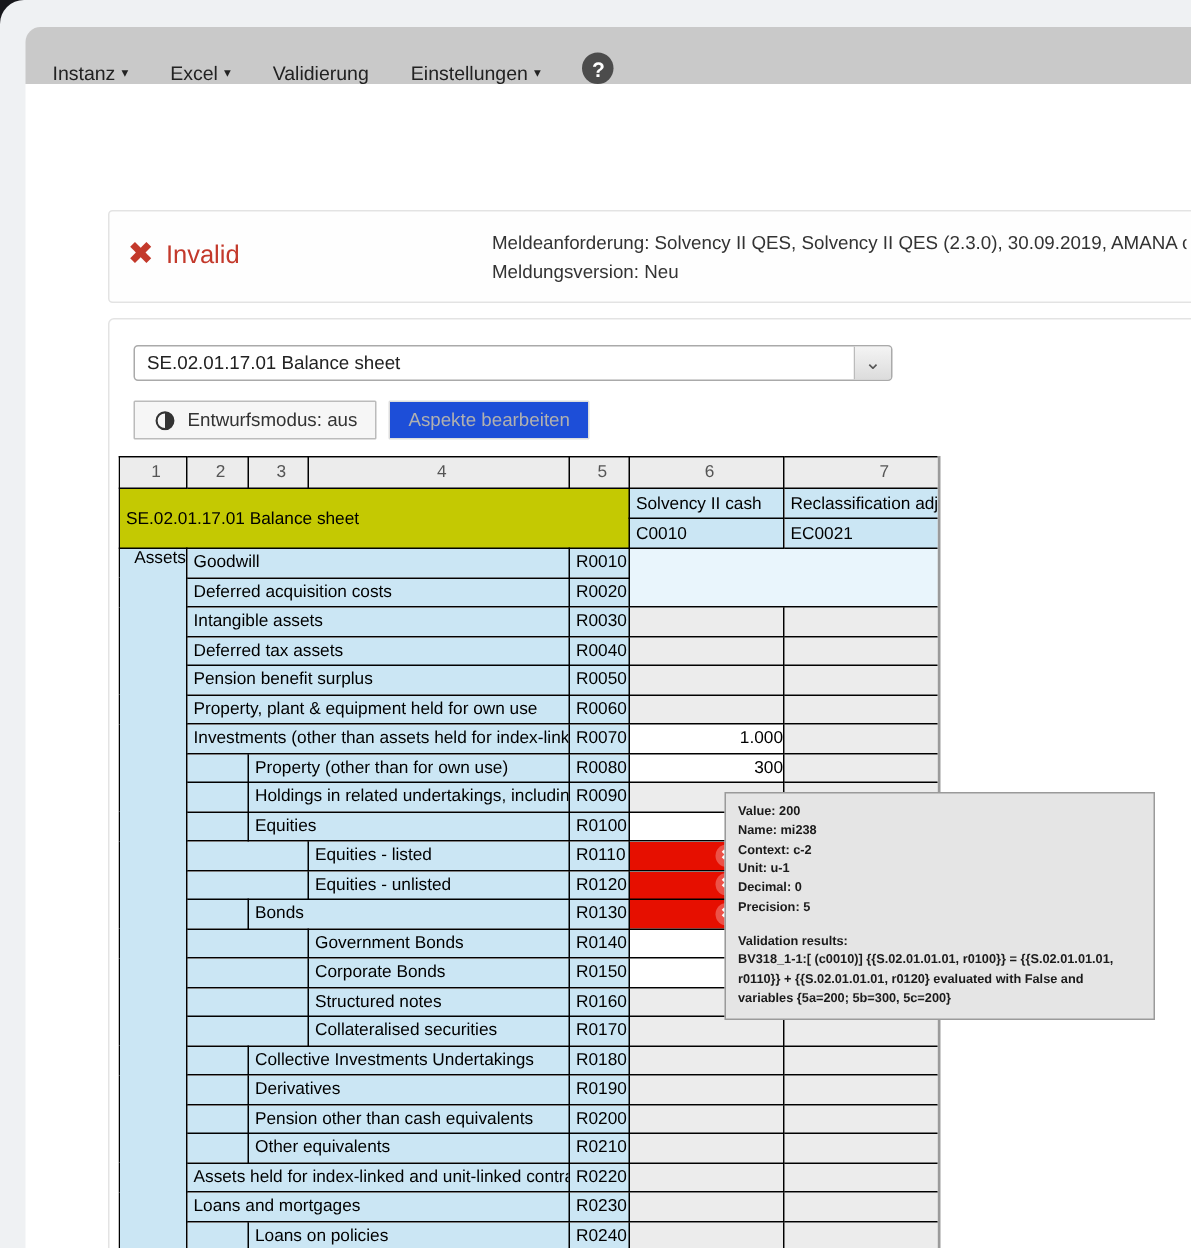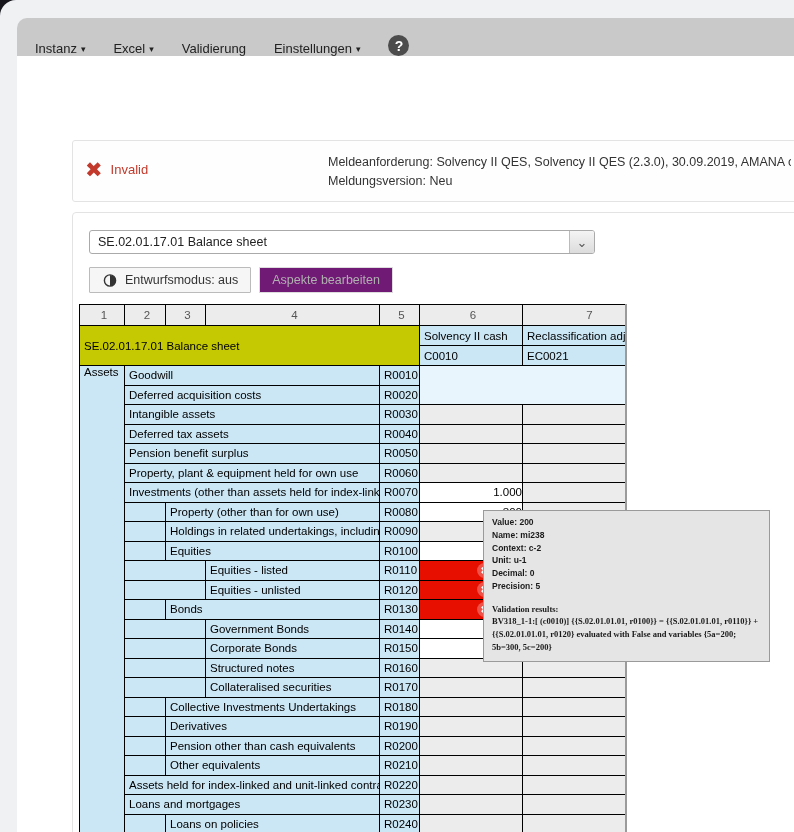--- a/index.html
+++ b/index.html
@@ -15,65 +15,65 @@
     font-size:14px;display:flex;align-items:center;justify-content:center;}
 
   
   .card{position:absolute;left:17px;top:56px;right:0;bottom:0;background:#fff;}
 
   
   .status-box{position:absolute;left:55px;top:84px;right:-4px;height:62px;background:#fefefe;
     border:1px solid #e3e3e3;border-radius:3px;box-sizing:border-box;}
   .invalid-wrap{position:absolute;left:12px;top:18px;display:flex;align-items:center;gap:8px;}
   .invalid-x{color:#c3392b;font-size:21px;font-weight:bold;line-height:1;}
-  .invalid-label{color:#c3392b;font-size:13px;}
+  .invalid-label{color:#c3392b;font-size:17px;}
   .meld-block{position:absolute;left:255px;top:12px;right:6px;font-size:12.5px;color:#333;
     line-height:1.55;white-space:nowrap;overflow:hidden;}
 
   
   .main-panel{position:absolute;left:55px;top:156px;right:-4px;bottom:-4px;background:#fff;
     border:1px solid #e3e3e3;border-radius:4px 4px 0 0;box-sizing:border-box;}
   .tmpl-select{position:absolute;left:16px;top:17px;width:506px;height:24px;border:1px solid #aaa;
     border-radius:3px;background:#fff;display:flex;align-items:center;box-sizing:border-box;}
   .tmpl-select .sel-text{flex:1;font-size:12.5px;color:#222;padding-left:8px;white-space:nowrap;overflow:hidden;}
   .sel-arrow{width:24px;height:22px;background:linear-gradient(#f4f4f4,#dcdcdc);border-left:1px solid #bbb;
     display:flex;align-items:center;justify-content:center;color:#555;font-size:13px;border-radius:0 2px 2px 0;}
   .btn-row{position:absolute;left:16px;top:54px;display:flex;gap:8px;}
   .btn{height:26px;border:1px solid #bbb;border-radius:1px;background:#f6f6f6;font-size:12.5px;color:#333;
     display:flex;align-items:center;padding:0 12px;gap:7px;box-sizing:border-box;}
-  .btn.disabled{border-color:#ddd;background:#701a75;color:#b0b0b0;}
+  .btn.disabled{border-color:#ddd;background:#1d4ed8;color:#b0b0b0;}
 
   
   .table-clip{position:absolute;left:6px;top:91px;width:548px;bottom:0;overflow:hidden;
     border-right:2px solid #9b9b9b;box-sizing:border-box;}
   table.grid{border-collapse:collapse;table-layout:fixed;width:573px;font-size:11.5px;color:#000;}
   table.grid td{border:1px solid #000;padding:0 0 0 4px;white-space:nowrap;overflow:hidden;box-sizing:border-box;}
   td.num{background:#ececec;border:1px solid #9b9b9b;color:#555;text-align:center;height:21px;padding:0;}
   tr.hrow td{height:20px;}
   tr.trow td{height:19.5px;}
   td.yellow{background:#c4c902;}
   td.yellow .tlink{}
   td.chead{background:#cbe6f4;}
   td.lbl{background:#cbe6f4;}
-  td.assets{vertical-align:top;padding-top:2px;}
+  td.assets{vertical-align:top;padding-top:2px;text-align:right;}
   td.c-gray{background:#ececec;}
   td.c-white{background:#fff;}
   td.c-blue-merge{background:#e9f5fc;}
   td.c-red{background:#e60f00;padding:0;}
   td .cellflex{display:flex;align-items:center;justify-content:flex-end;height:100%;}
   .err-badge{width:15px;height:15px;border-radius:50%;background:rgba(255,255,255,.28);color:#fff;
     font-size:10px;font-weight:bold;display:flex;align-items:center;justify-content:center;flex:0 0 15px;}
   .err-val{min-width:26px;text-align:right;padding-right:4px;font-weight:bold;color:#420000;font-size:11.5px;}
   td.valcell{text-align:right;padding-right:4px;padding-left:0;margin-left:28px;}
 
   
-  .vtooltip{position:absolute;left:483px;top:510px;width:287px;background:#e5e5e5;border:1px solid #9a9a9a;
+  .vtooltip{position:absolute;left:483px;top:528px;width:287px;background:#e5e5e5;border:1px solid #9a9a9a;
     padding:5px 8px 7px 8px;box-sizing:border-box;font-size:8.5px;font-weight:bold;color:#1a1a1a;
     line-height:1.5;z-index:50;}
-  .vtooltip .vmsg{margin-top:10px;white-space:normal;word-wrap:break-word;font-family:Liberation Serif, serif;}
+  .vtooltip .vmsg{margin-top:10px;white-space:normal;word-wrap:break-word;}
 </style>
 </head>
 <body>
 
 <div class="app">
 
   <div class="menubar">
     <div class="menu-item">
       <span>Instanz</span>
       <span class="caret">▾</span>

